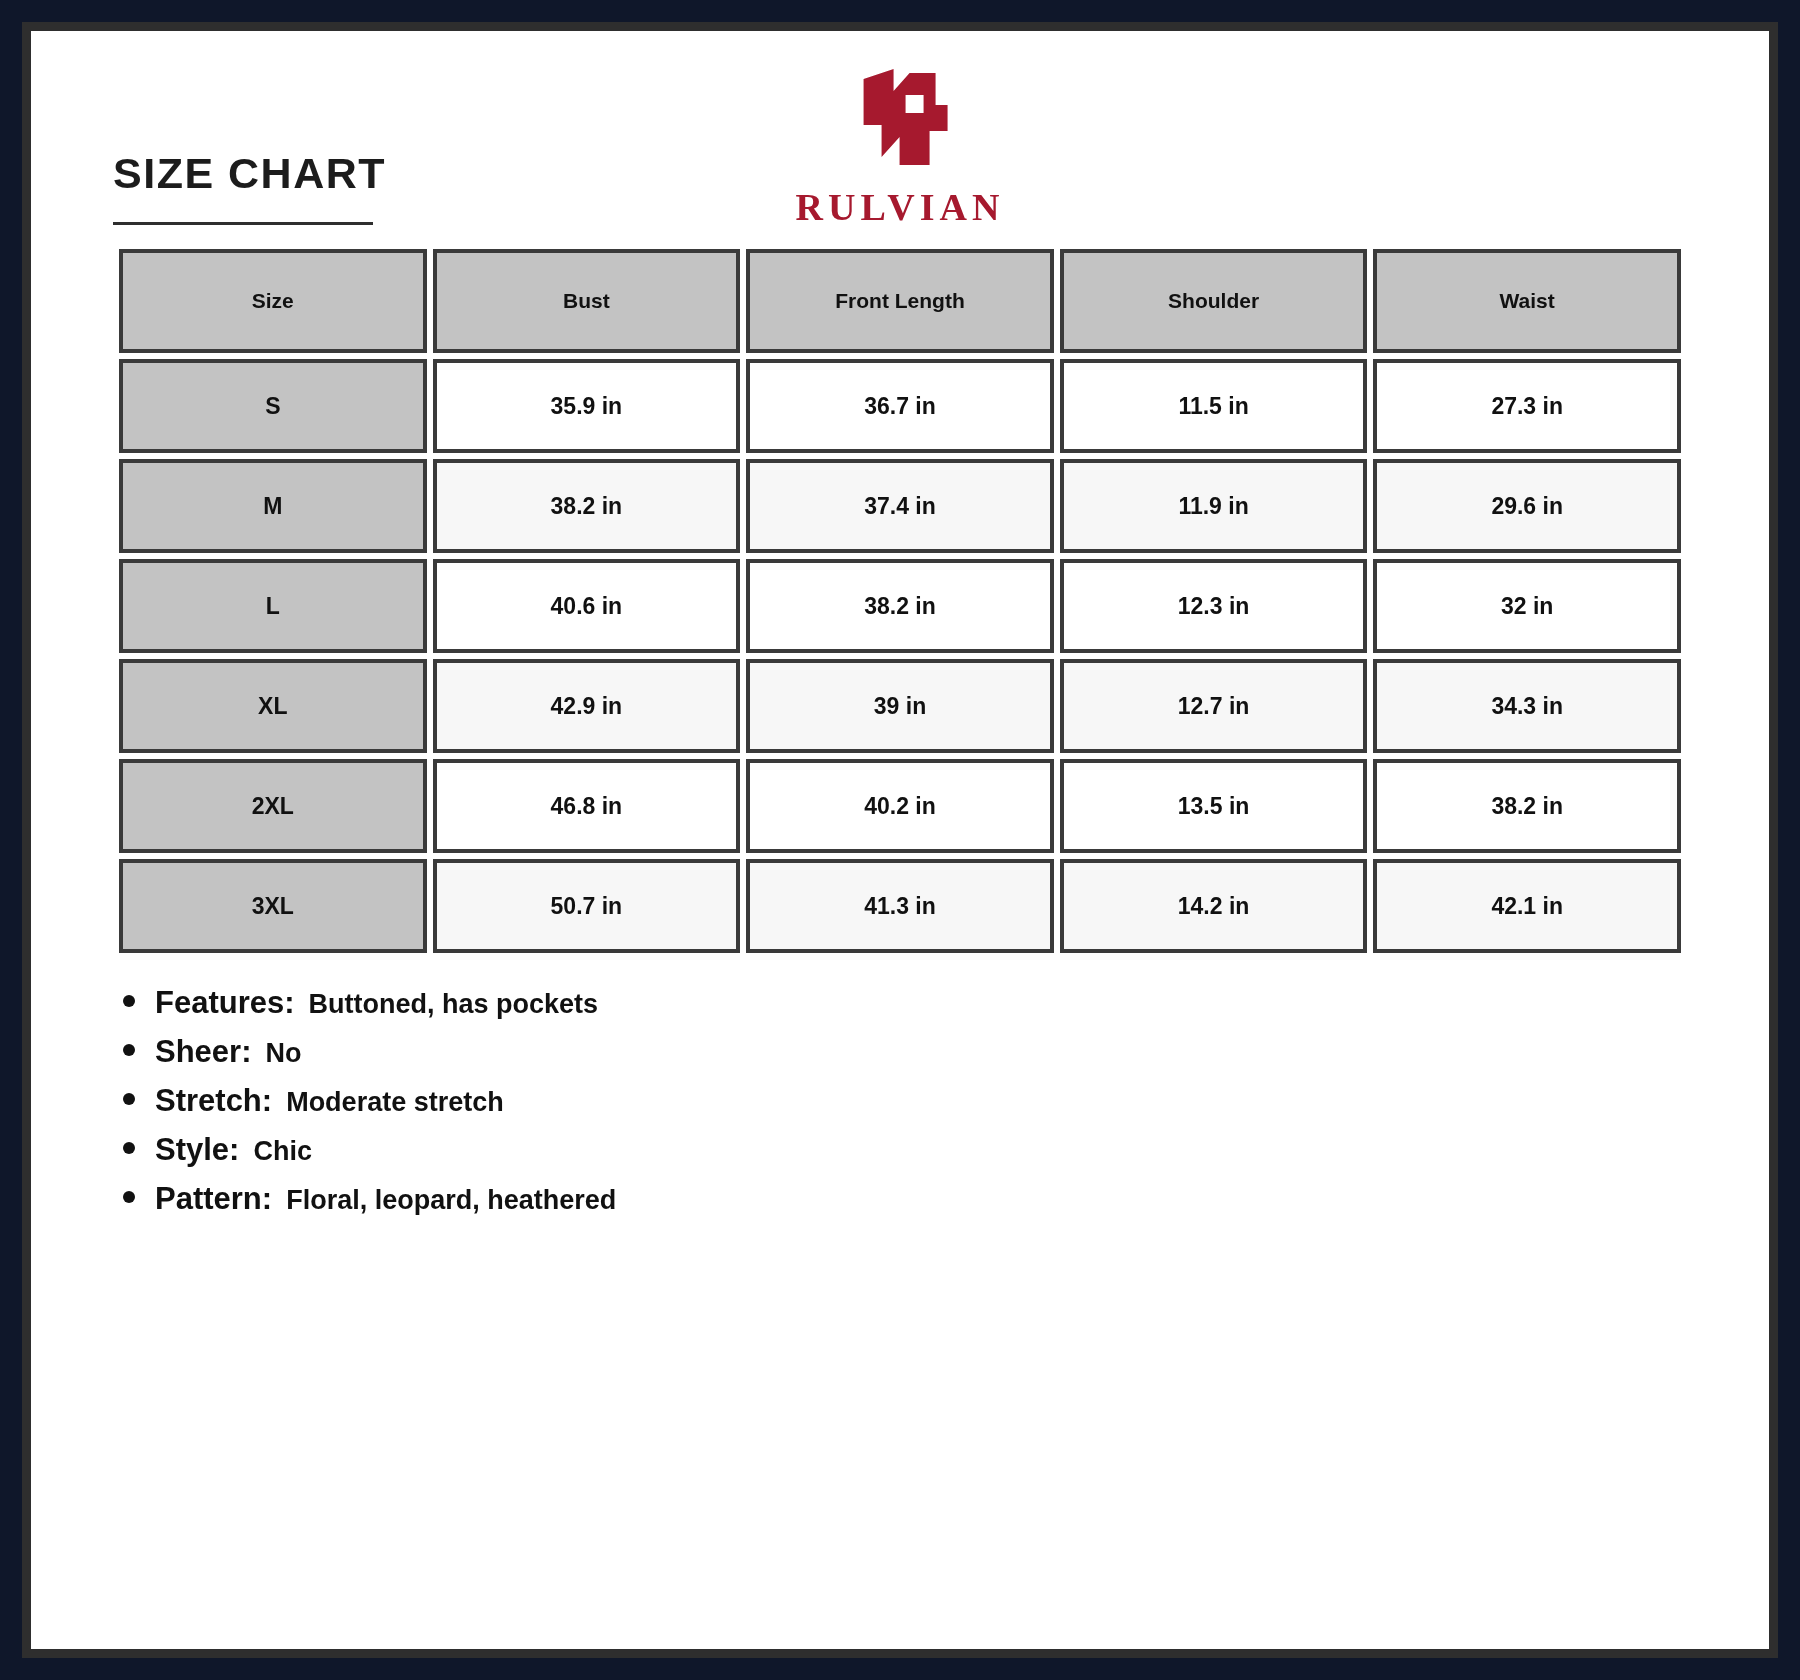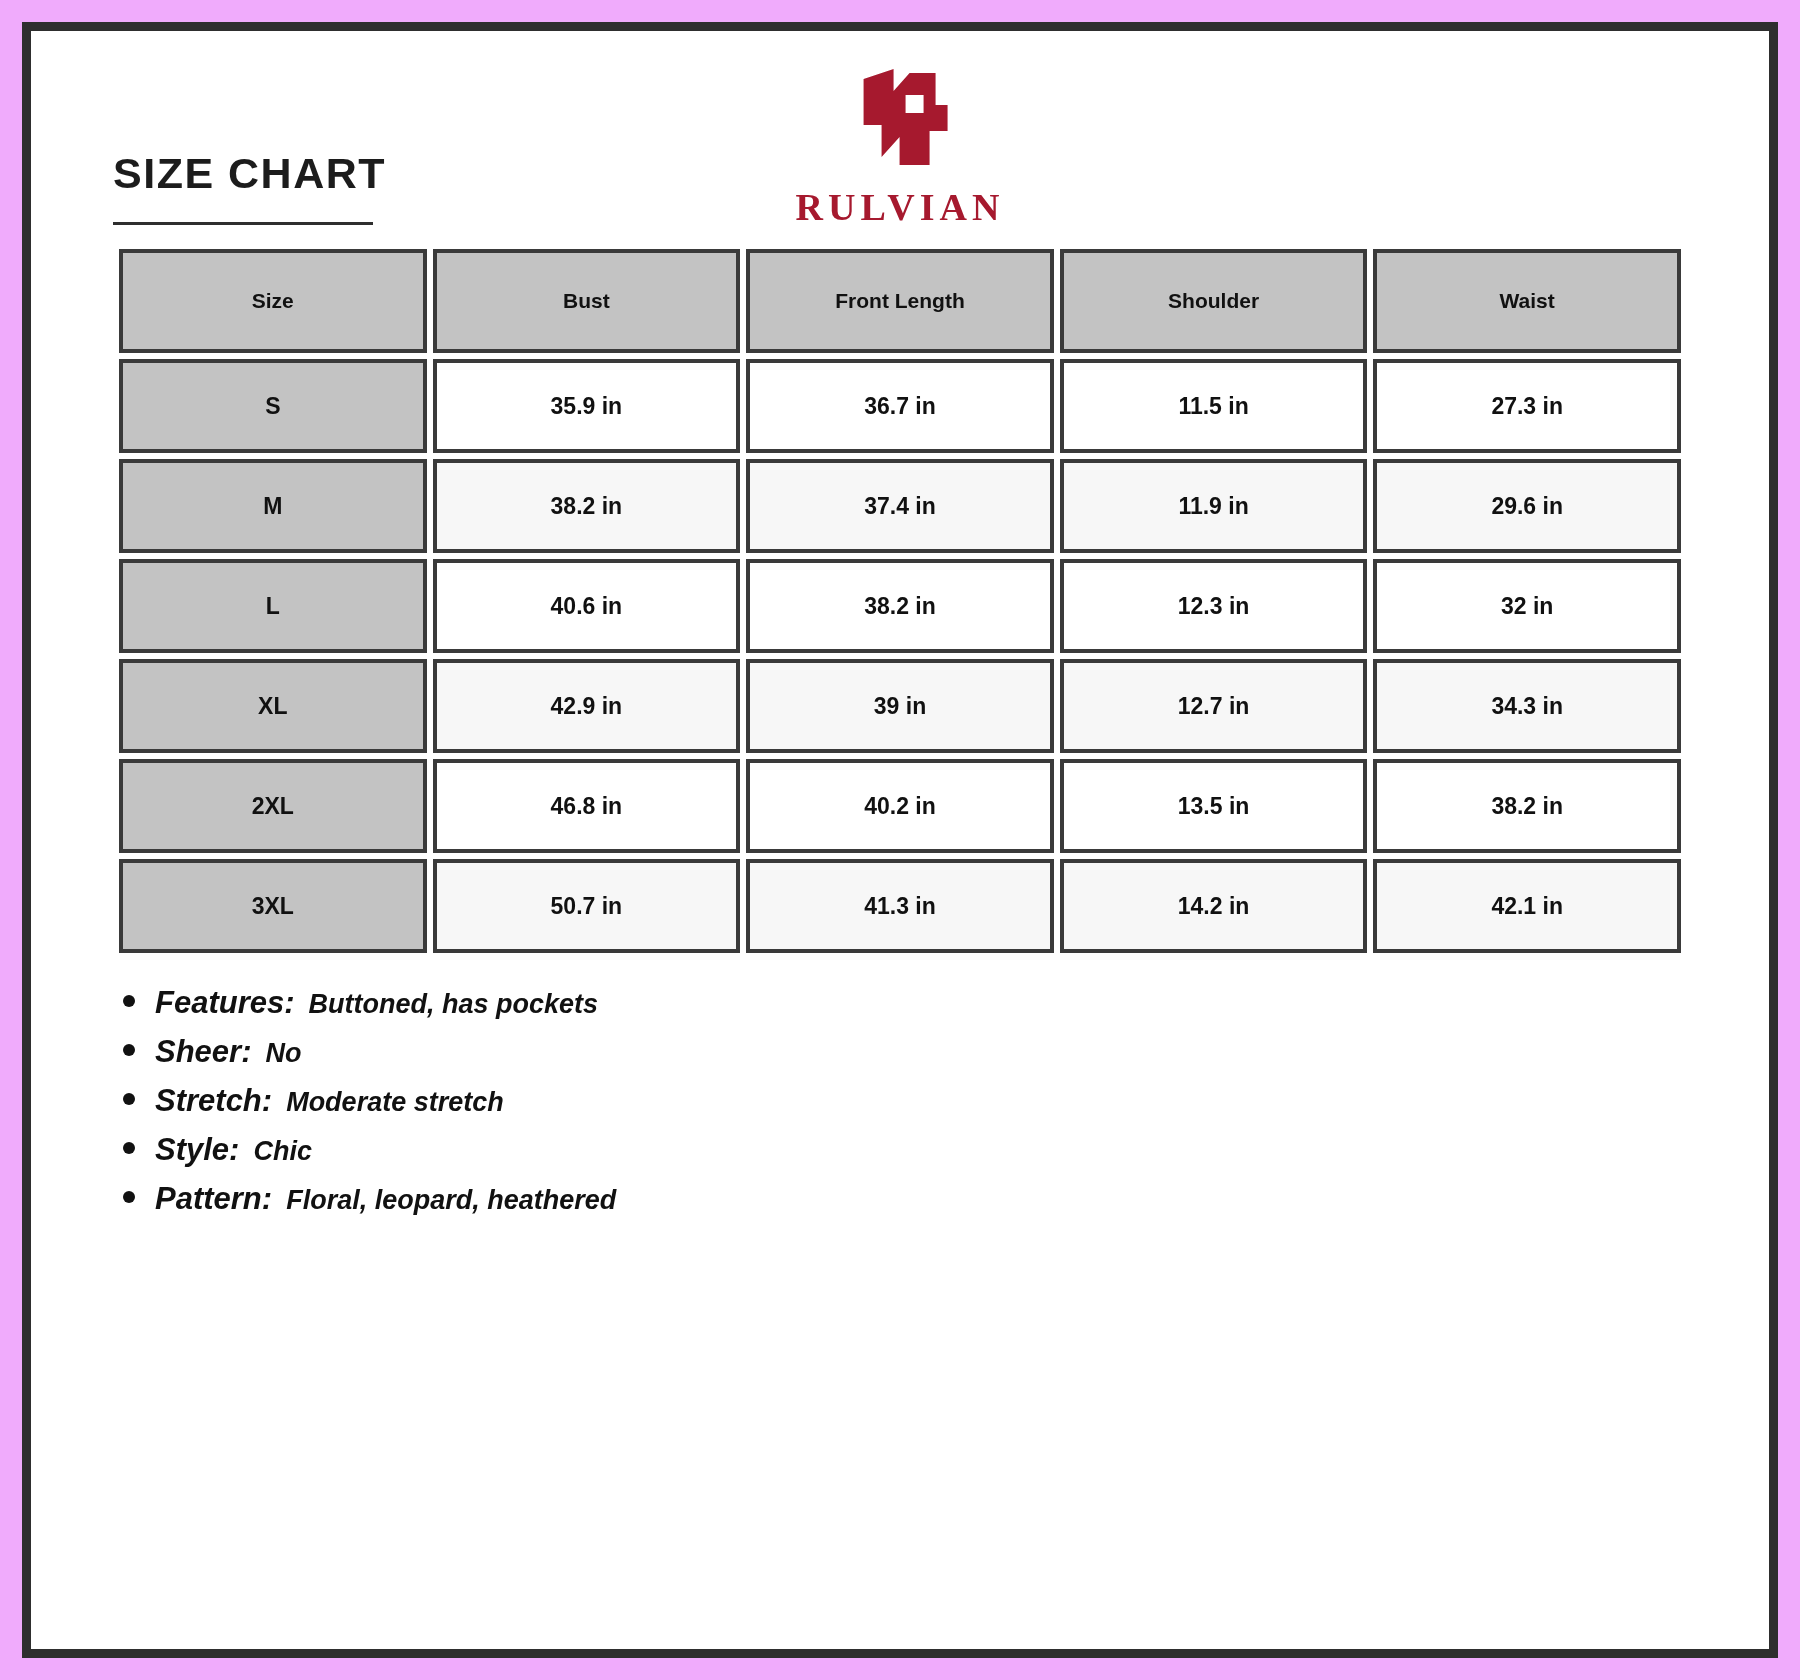--- a/index.html
+++ b/index.html
@@ -11,21 +11,21 @@
     width: 1800px;
     height: 1680px;
     font-family: "Liberation Sans", sans-serif;
     -webkit-font-smoothing: antialiased;
   }
   .page {
     box-sizing: border-box;
     width: 1800px;
     height: 1680px;
     padding: 22px;
-    background: #f0abfc;
+    background: #0f172a;
   }
   .frame {
     box-sizing: border-box;
     width: 100%;
     height: 100%;
     border: 9px solid #2e2e2e;
     background: #ffffff;
     position: relative;
     padding: 0 82px;
   }
@@ -107,21 +107,20 @@
   }
   tr.alt td.val {
     background: #f7f7f7;
   }
 
   
   .specs {
     list-style: none;
     margin: 26px 0 0 0;
     padding: 0 0 0 10px;
-    font-style: italic;
   }
   .specs li {
     display: flex;
     align-items: baseline;
     margin-bottom: 13px;
     font-size: 29px;
     color: #111111;
   }
   .bullet-dot {
     width: 12px;

